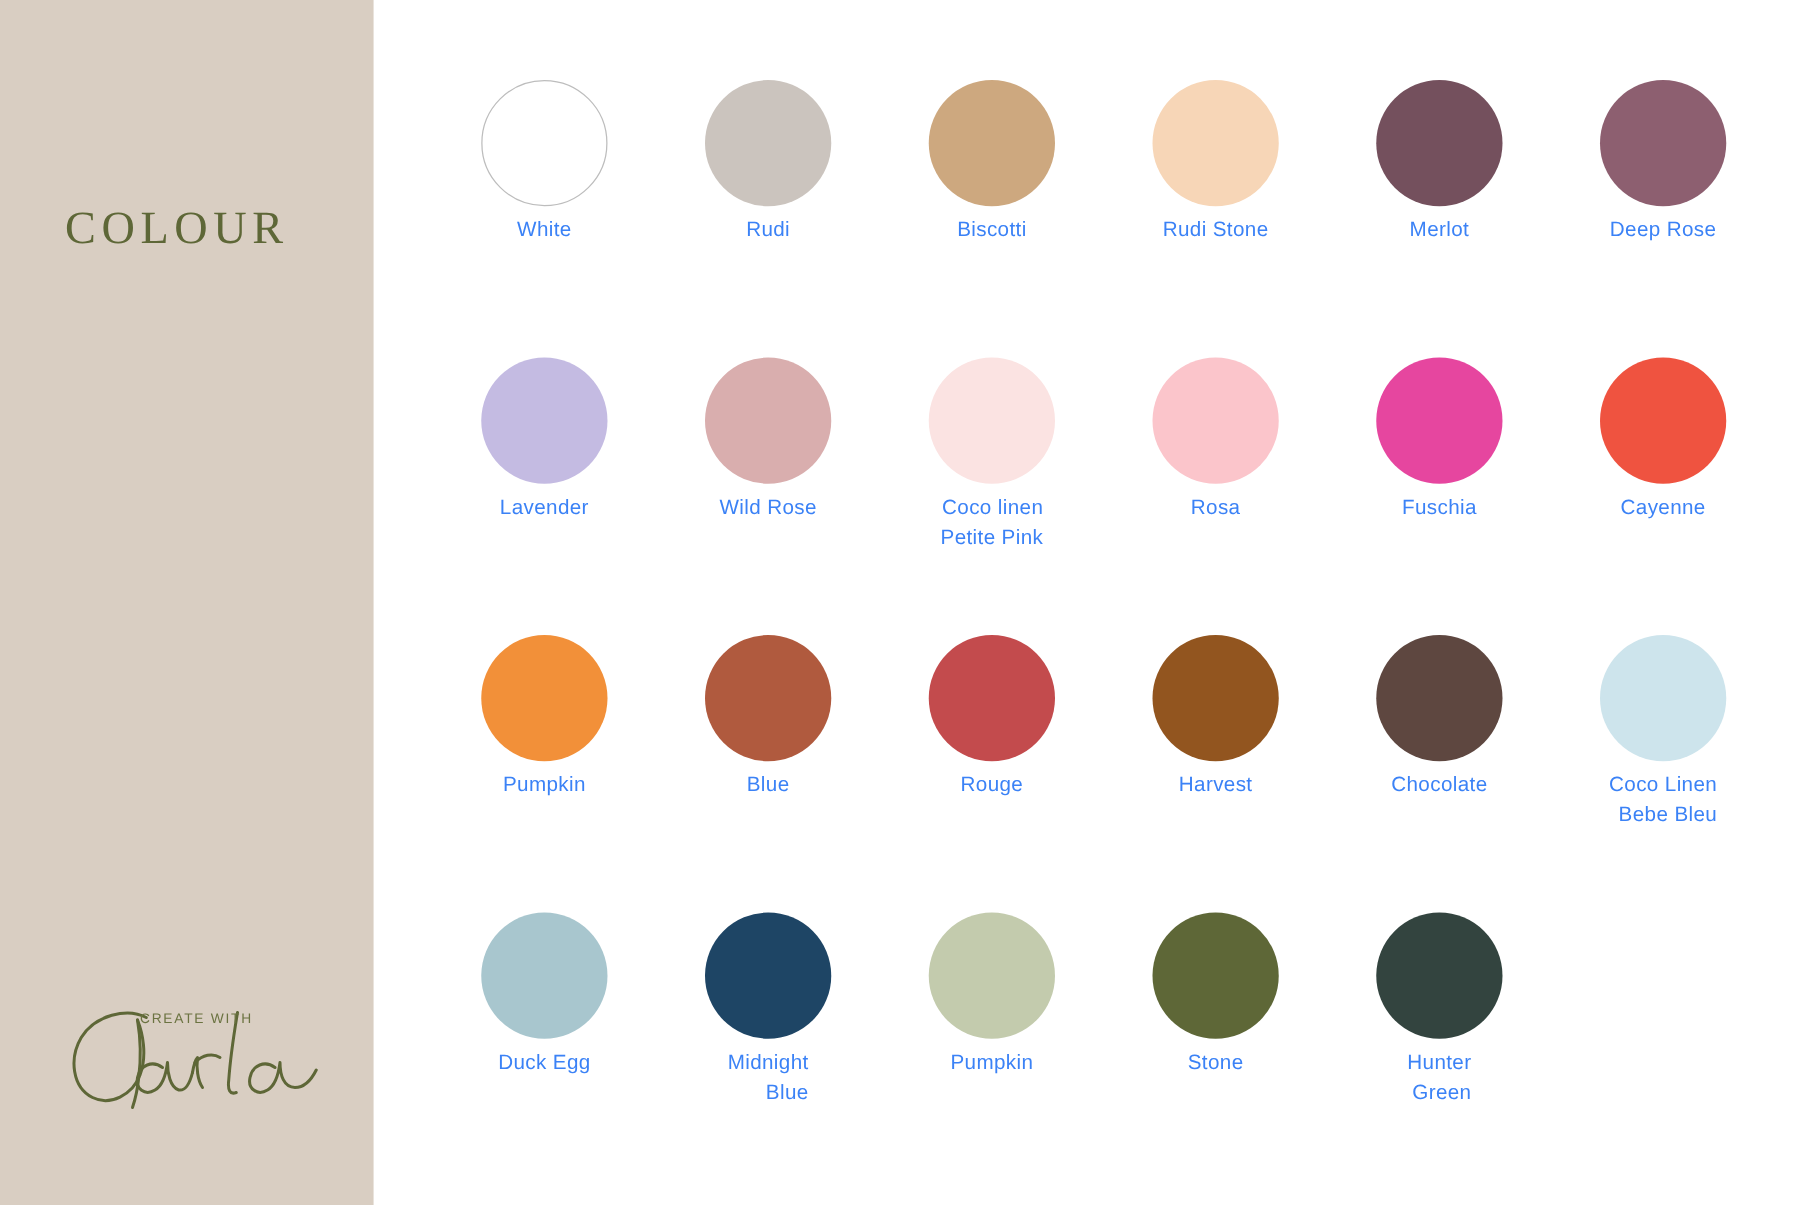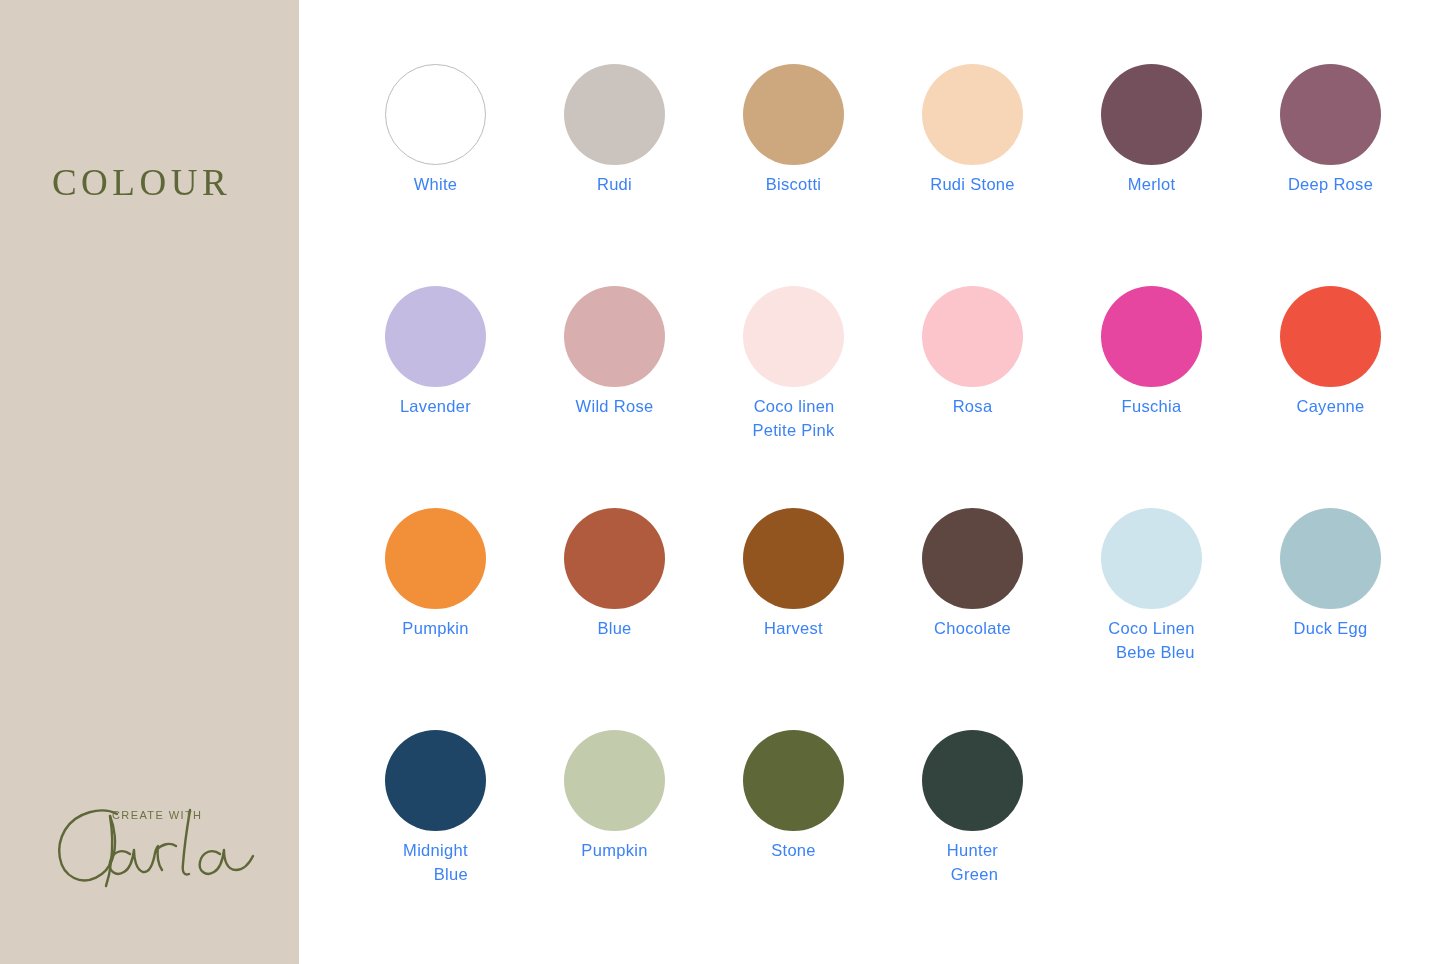--- a/index.html
+++ b/index.html
@@ -210,20 +210,24 @@
         </div>
         <div class="cell">
           <div class="swatch" style="background: rgb(242, 144, 57);"></div>
           <div class="swatch-label">Pumpkin</div>
         </div>
         <div class="cell">
           <div class="swatch" style="background: rgb(176, 90, 62);"></div>
           <div class="swatch-label">Blue</div>
         </div>
         <div class="cell">
+          <div class="swatch" style="background: rgb(195, 75, 77);"></div>
+          <div class="swatch-label">Rouge</div>
+        </div>
+        <div class="cell">
           <div class="swatch" style="background: rgb(146, 85, 31);"></div>
           <div class="swatch-label">Harvest</div>
         </div>
         <div class="cell">
           <div class="swatch" style="background: rgb(94, 71, 64);"></div>
           <div class="swatch-label">Chocolate</div>
         </div>
         <div class="cell">
           <div class="swatch" style="background: rgb(205, 228, 236);"></div>
           <div class="swatch-label">Coco Linen

